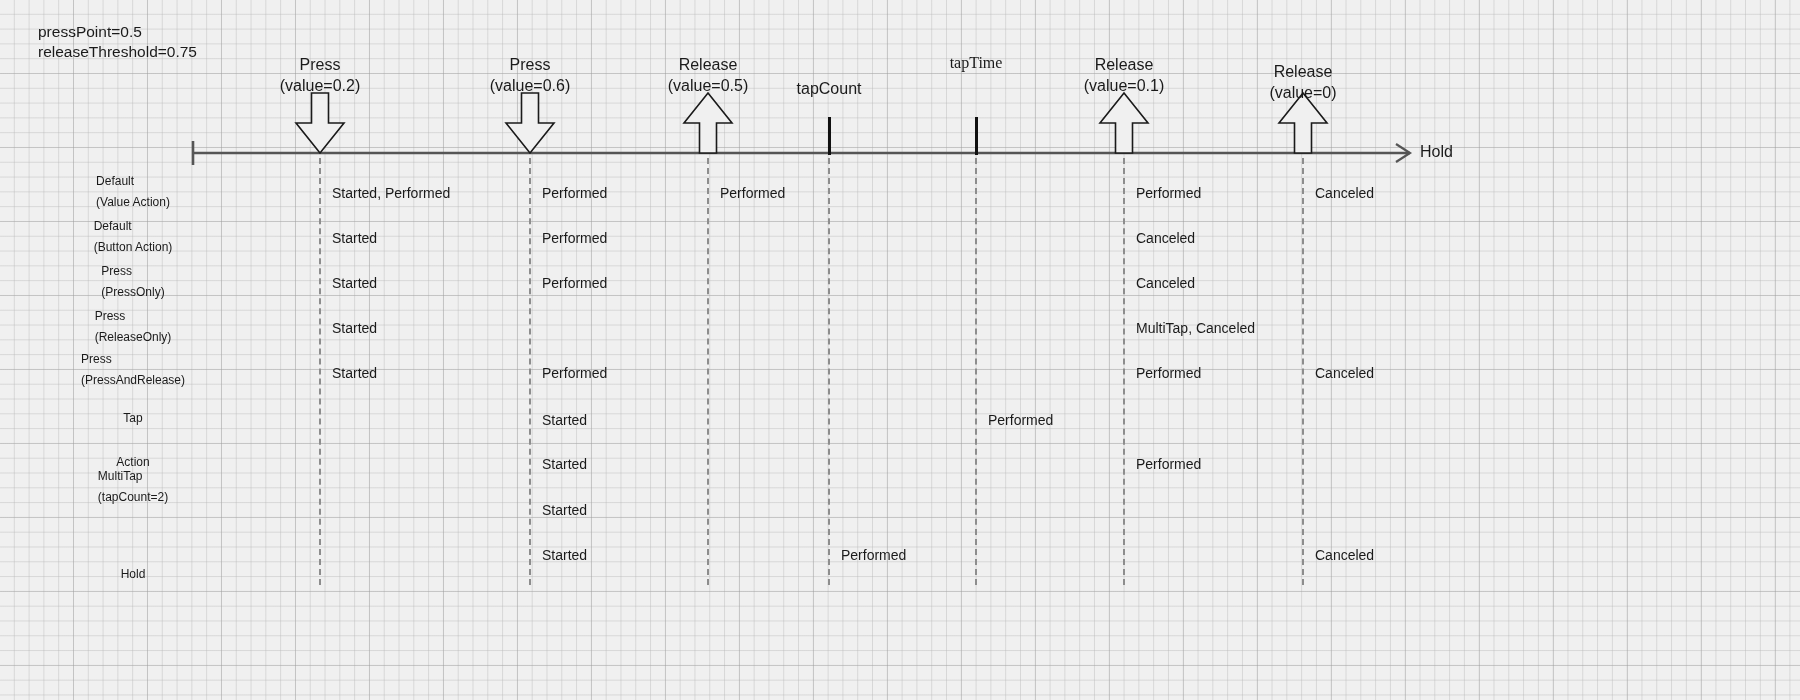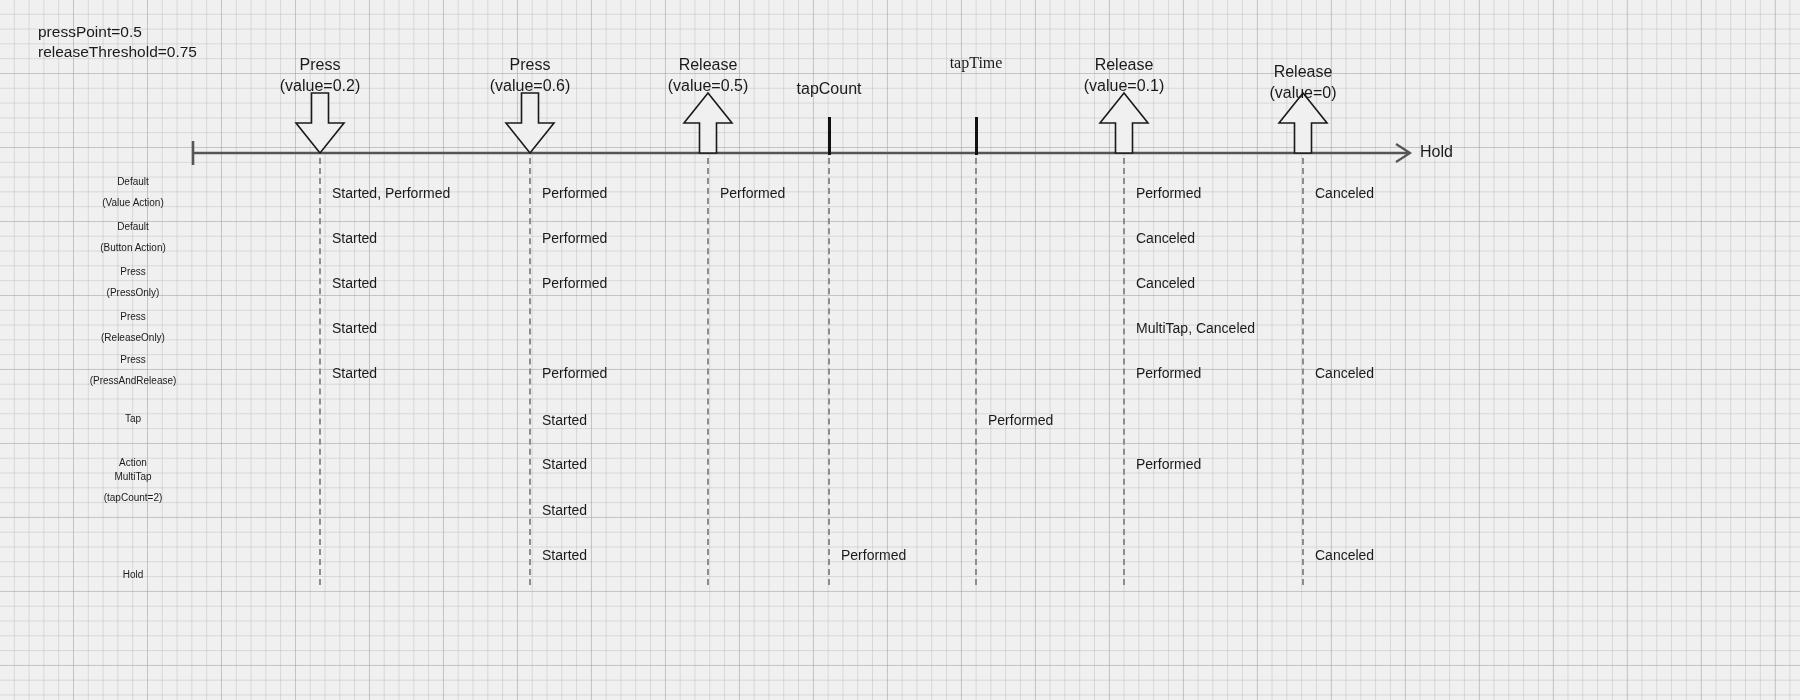--- a/index.html
+++ b/index.html
@@ -48,22 +48,22 @@
   }
 
   .dash-col{
     position:absolute;
     width:0;
     border-left:2px dashed #8d8d8d;
   }
 
   .row-label{
     position:absolute;
-    text-align:center;
-    font-size:10px;line-height:21px;white-space:pre;
+    text-align:left;
+    font-size:12px;line-height:21px;white-space:pre;
     transform:translate(-50%,-50%);
   }
   .cell-text{
     position:absolute;
     font-size:14px;white-space:nowrap;
     transform:translateY(-50%);
   }
   .axis-name{
     position:absolute;font-size:16px;
   }

